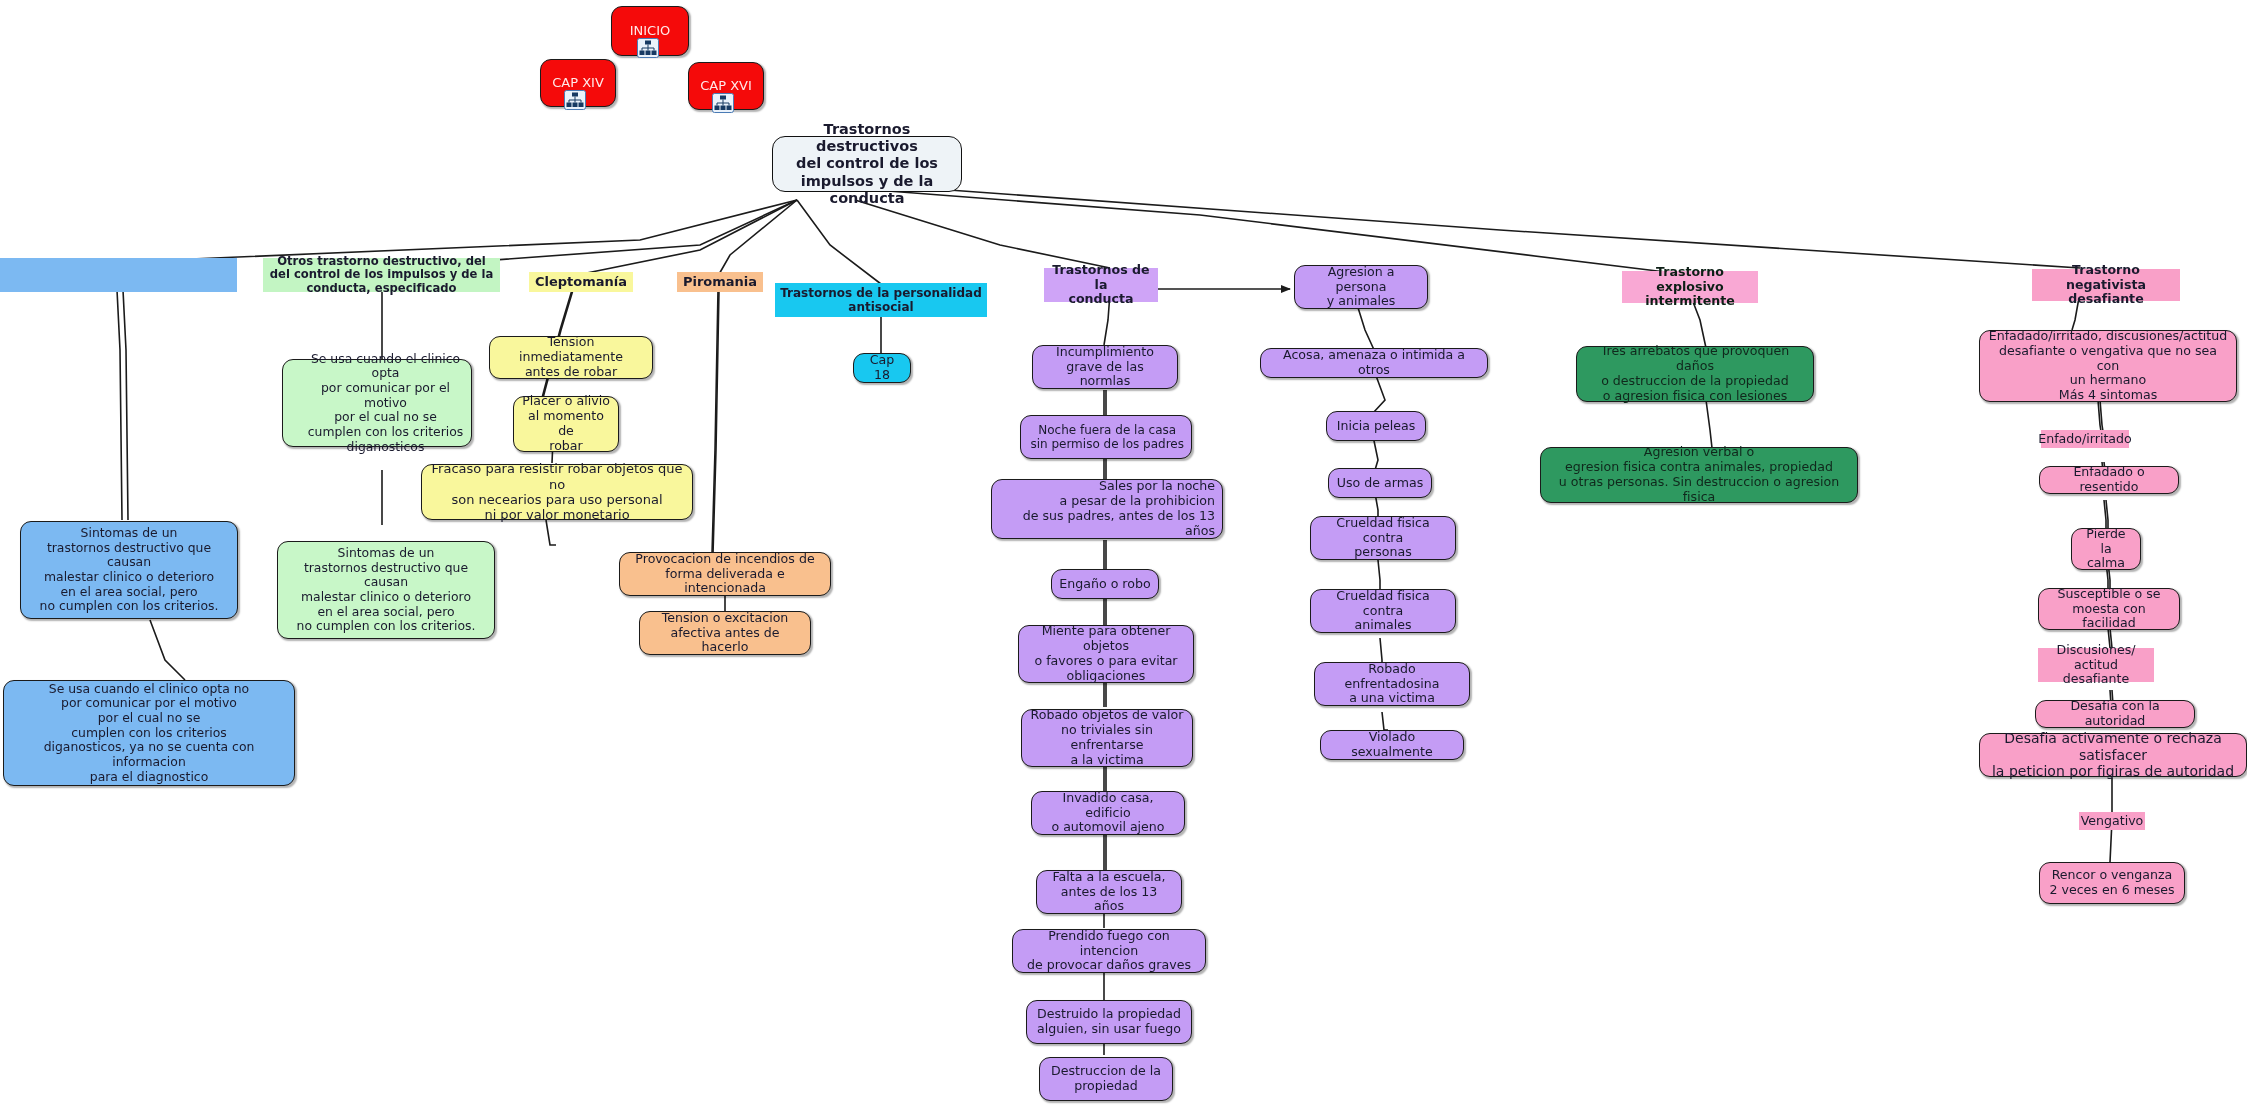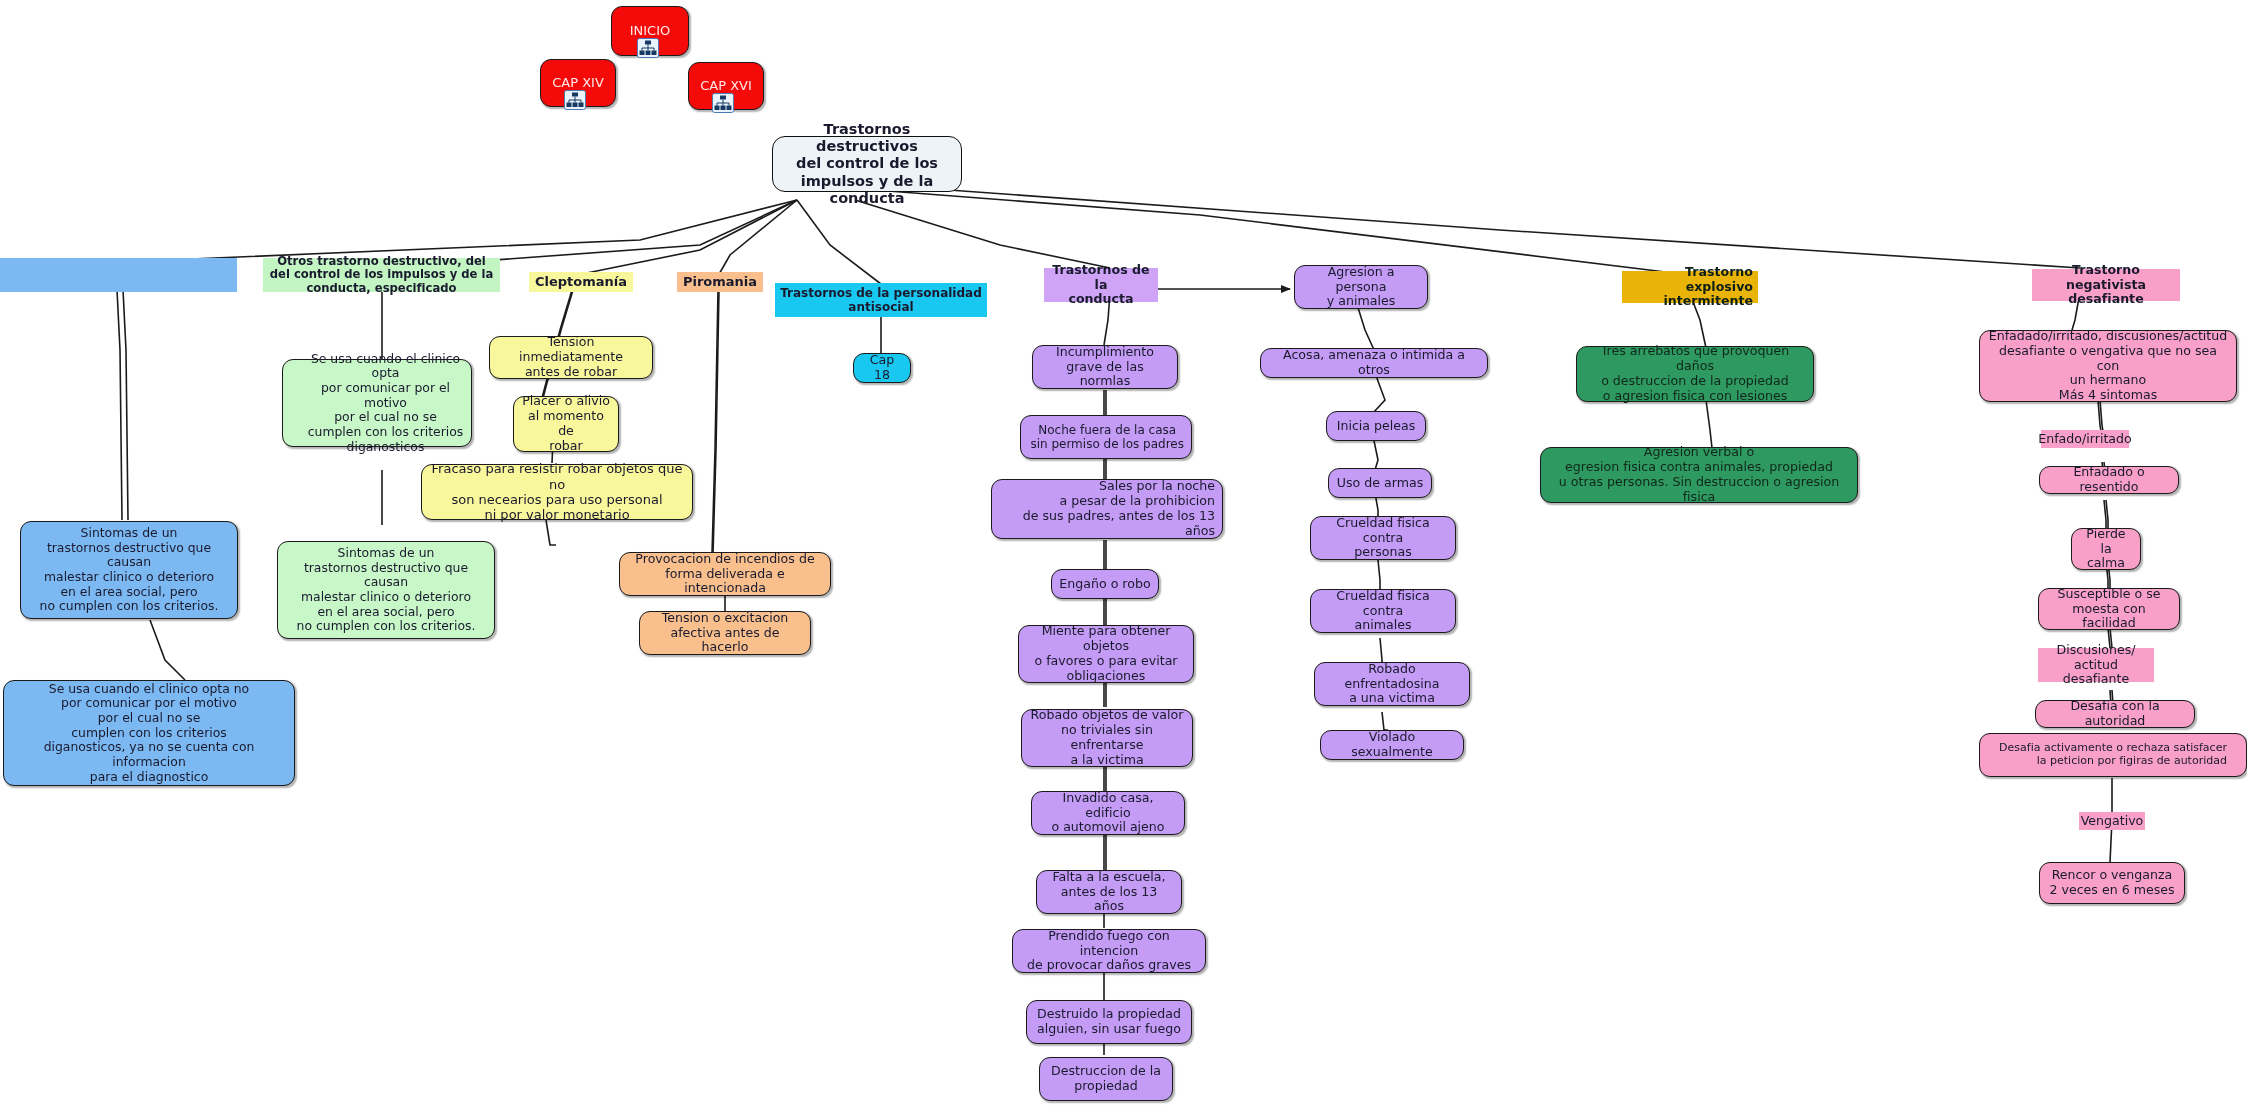--- a/index.html
+++ b/index.html
@@ -66,21 +66,21 @@
   .green   { background: #c8f7c8; }
   .greenhdr{ background: #c3f5c3; }
   .yellow  { background: #f9f79c; }
   .yellowhdr{background: #f9f79c; }
   .orange  { background: #f9c08e; }
   .orangehdr{background: #f9c08e; }
   .cyan    { background: #18c8f0; }
   .purple  { background: #c49cf5; }
   .purplehdr{background: #cfa4f7; }
   .dgreen  { background: #2e9960; color: #10281c; }
-  .dgreenhdr{background: #eab308; color: #0d1f16; text-align: right; }
+  .dgreenhdr{background: #f9a8d4; color: #0d1f16; }
   .pink    { background: #f9a0c8; }
   .pinkhdr { background: #f9a0c8; }
 
   .title-node {
     background: #eef3f7;
     border: 1.5px solid #111;
     border-radius: 13px;
     font-weight: bold;
     font-size: 14.5px;
   }
@@ -419,21 +419,21 @@
     <span>Susceptible o se
 moesta con facilidad</span>
   </div>
   <div class="node linklabel pink" style="left:2038px; top:648px; width:116px; height:34px; font-size:12.6px;">
     <span>Discusiones/
 actitud desafiante</span>
   </div>
   <div class="node bubble pink" style="left:2035px; top:700px; width:160px; height:28px; font-size:12.6px;">
     <span>Desafia con la autoridad</span>
   </div>
-  <div class="node bubble pink" style="left:1979px; top:733px; width:268px; height:44px; font-size:11px;text-align:right;">
+  <div class="node bubble pink" style="left:1979px; top:733px; width:268px; height:44px; font-size:14px;">
     <span>Desafia activamente o rechaza satisfacer
 la peticion por figiras de autoridad</span>
   </div>
   <div class="node linklabel pink" style="left:2079px; top:812px; width:66px; height:18px; font-size:12.6px;">
     <span>Vengativo</span>
   </div>
   <div class="node bubble pink" style="left:2039px; top:862px; width:146px; height:42px; font-size:12.6px;">
     <span>Rencor o venganza
 2 veces en 6 meses</span>
   </div>

